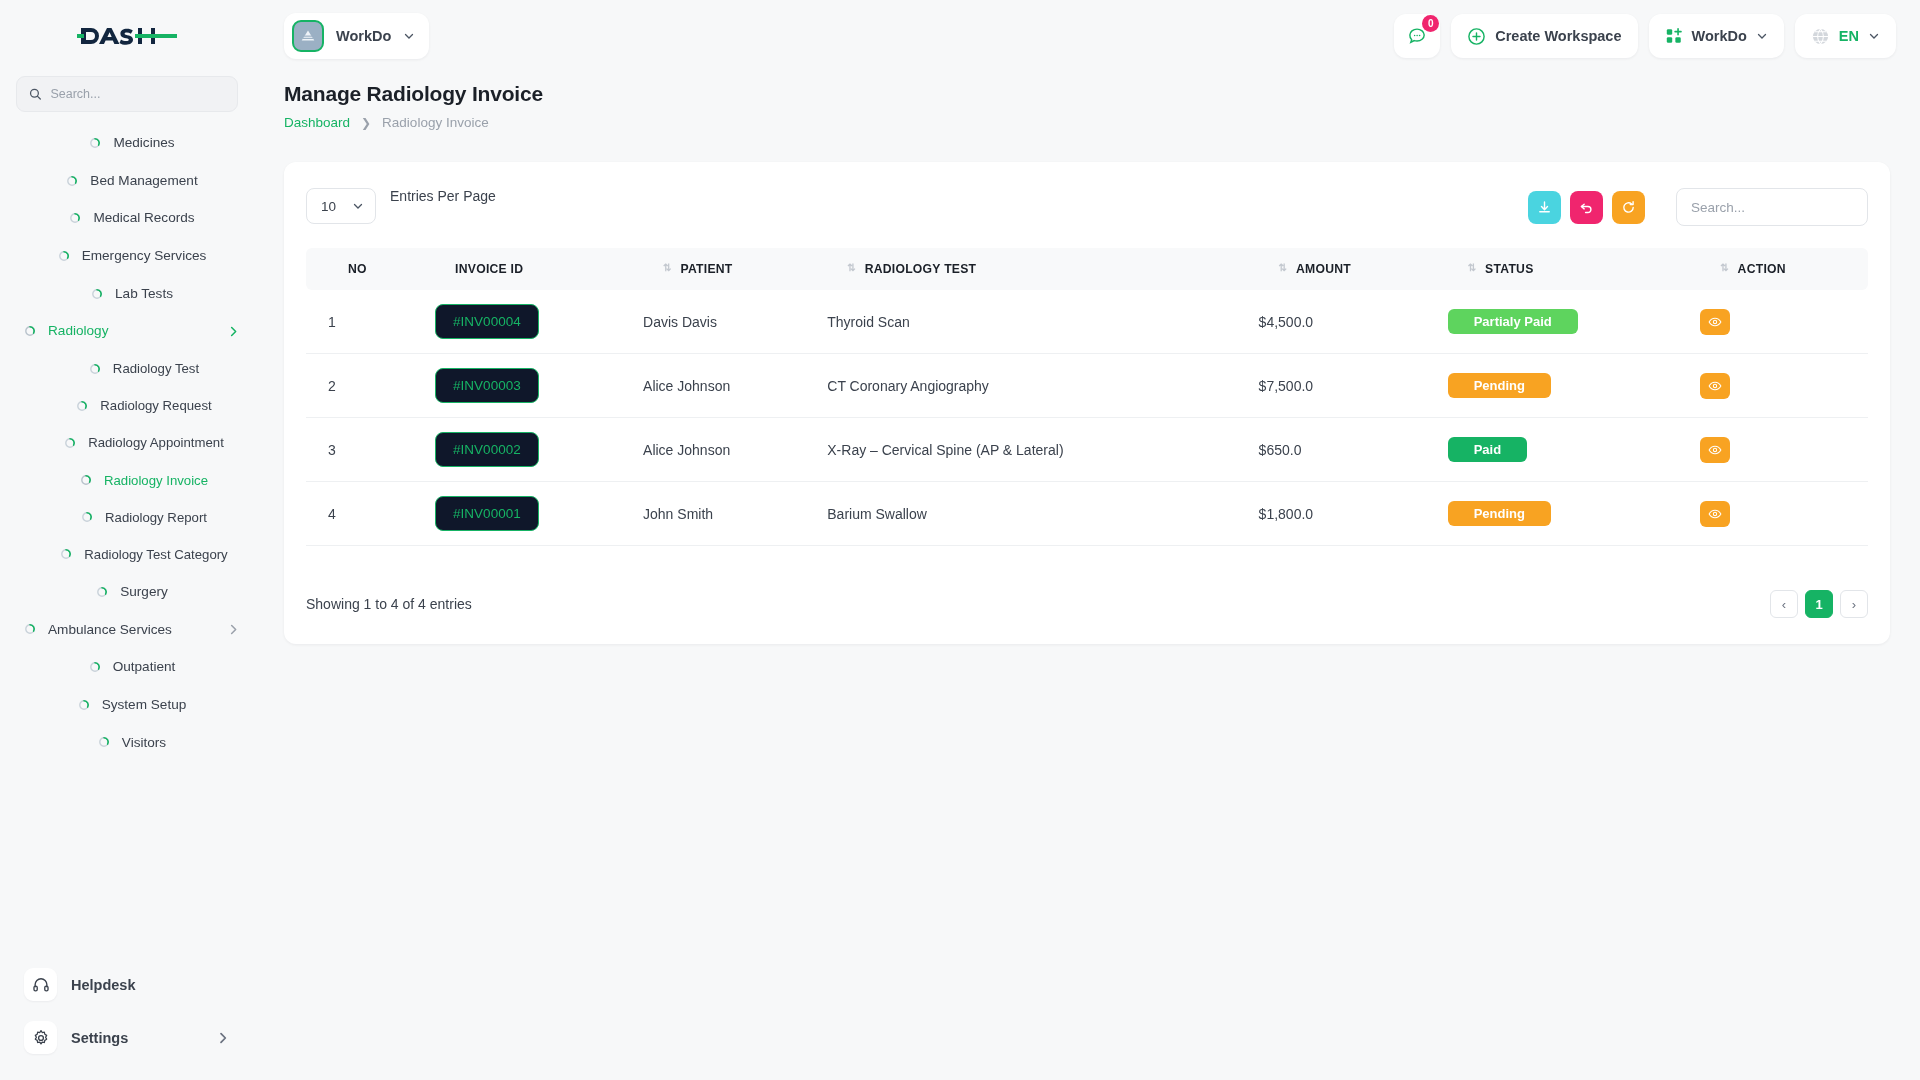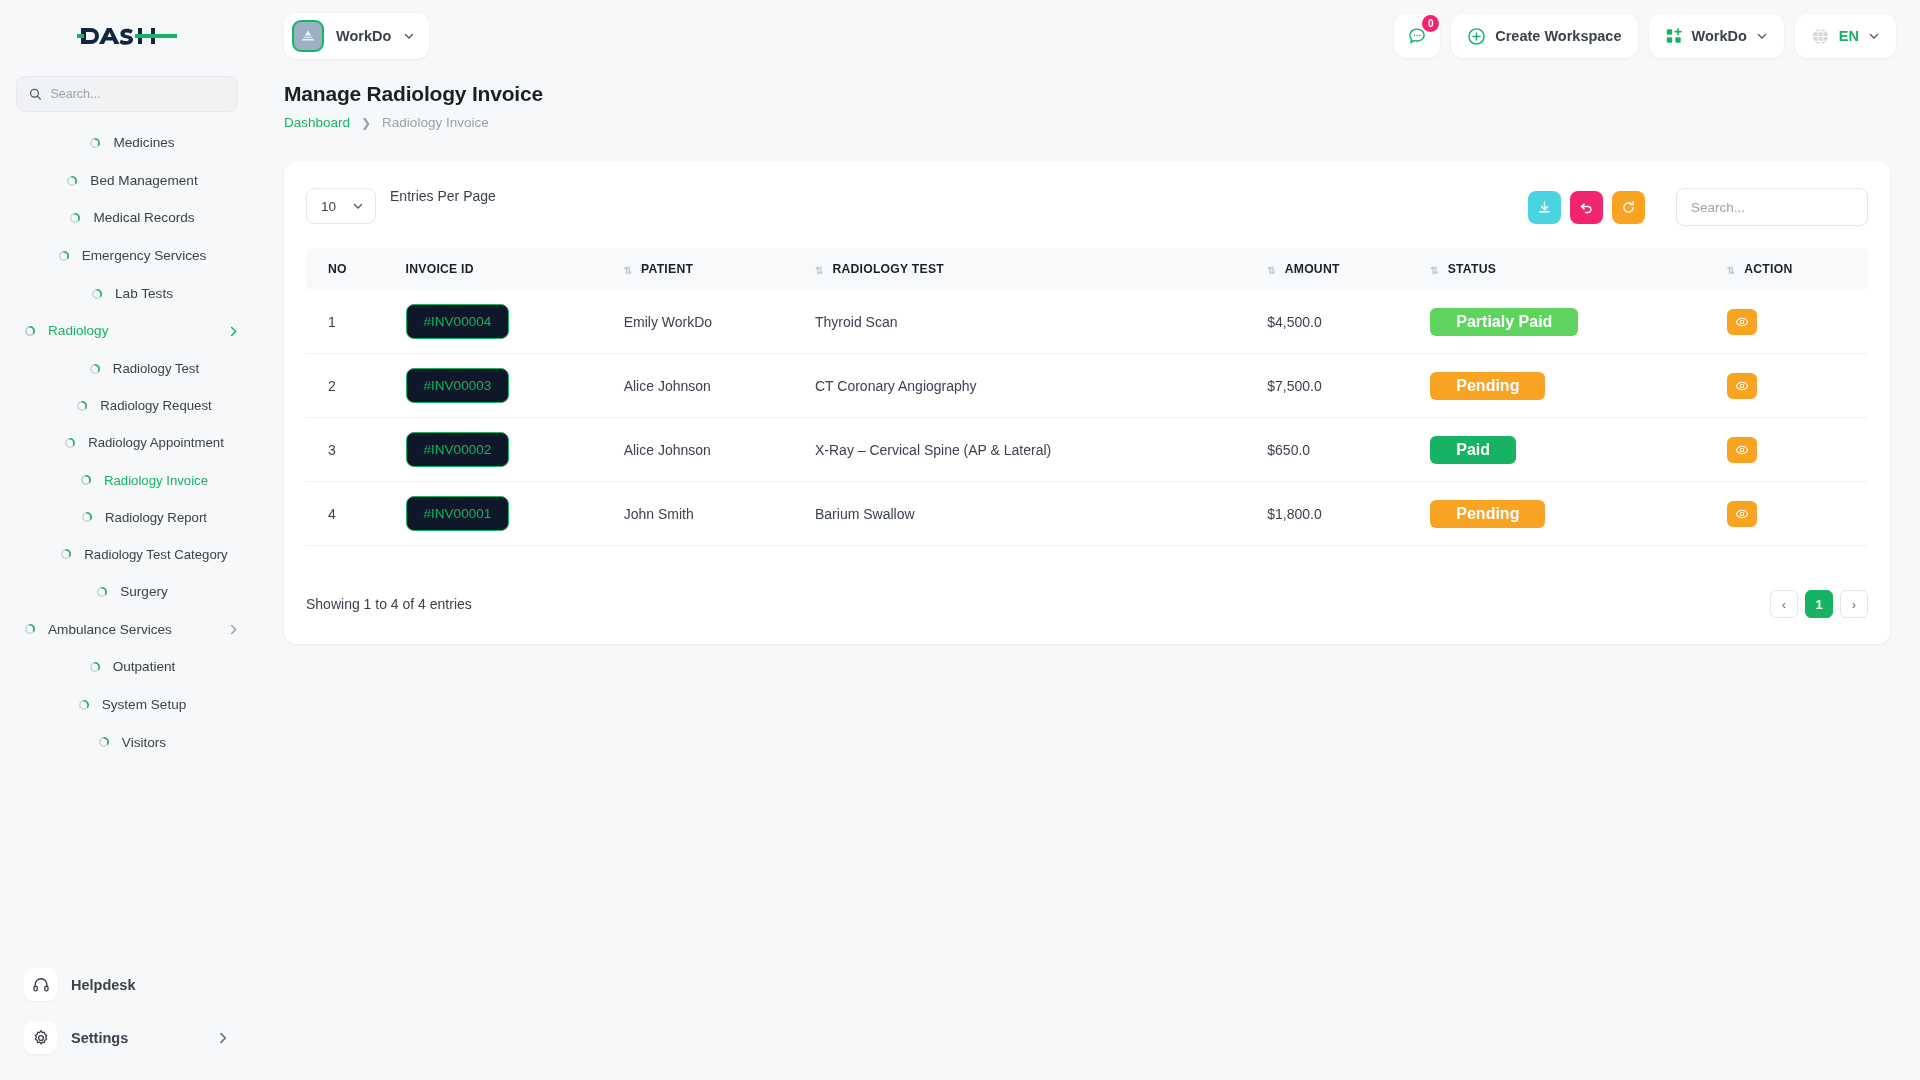--- a/index.html
+++ b/index.html
@@ -125,36 +125,36 @@
   .tbl-search input::placeholder { color: #9aa1ab; }
 
   table { width: 100%; border-collapse: collapse; margin-top: 22px; }
   thead th {
     background: #f8f9fa; text-align: left;
     font-size: 12.2px; font-weight: 700; color: #1b2028;
     letter-spacing: .25px; padding: 14px 10px; white-space: nowrap;
   }
   thead th:first-child { padding-left: 22px; border-radius: 6px 0 0 6px; }
   thead th:last-child { border-radius: 0 6px 6px 0; }
-  .th-inner { display: flex; align-items: flex-end; }
+  .th-inner { display: flex; align-items: flex-start; margin-left: 20px; }
   .sort-ic { color: #c3c8cf; font-size: 10px; margin-right: 10px; letter-spacing: -1px; }
   tbody td {
     padding: 14px 10px; font-size: 14px; color: #3b424d;
     border-bottom: 1px solid #eef0f2; vertical-align: middle;
   }
   tbody tr:last-child td { border-bottom: 1px solid #eef0f2; }
   tbody td:first-child { padding-left: 22px; }
   .inv-chip {
     display: inline-flex; align-items: center; justify-content: center;
     border: 1px solid #16b364; color: #16b364; background: #0f172a;
     border-radius: 8px; padding: 9px 17px; font-size: 13.5px; cursor: pointer;
   }
   .badge {
     display: inline-flex; align-items: center; justify-content: center;
-    border-radius: 6px; padding: 5px 26px; font-size: 16px;
+    border-radius: 6px; padding: 5px 26px; font-size: 13px;
     color: #fff; font-weight: 600;
   }
   .eye-btn {
     width: 30px; height: 26px; border-radius: 6px; border: none;
     background: #f8a322; display: flex; align-items: center; justify-content: center;
     cursor: pointer;
   }
 
   .card-footer { display: flex; align-items: center; margin-top: 44px; }
   .showing { font-size: 14px; color: #3b424d; }
@@ -502,21 +502,21 @@
                   <span class="sort-ic">⇅</span>
                   <span>ACTION</span>
                 </div>
               </th>
             </tr>
         </thead>
         <tbody id="tbody">
             <tr>
               <td>1</td>
      <td><span class="inv-chip">#INV00004</span></td>
-     <td>Emily WorkDo</td>
+     <td>Davis Davis</td>
      <td>Thyroid Scan</td>
      <td>$4,500.0</td>
      <td><span class="badge" style="background:#5ed45e">Partialy Paid</span></td>
      <td>
                 <button class="eye-btn">
                   <svg width="14" height="14" viewBox="0 0 16 16">
   <path d="M1.3 8 S3.7 3.7 8 3.7 S14.7 8 14.7 8 S12.3 12.3 8 12.3 S1.3 8 1.3 8 z" stroke="#fff" stroke-width="1.2" fill="none"></path>
   <circle cx="8" cy="8" r="1.9" stroke="#fff" stroke-width="1.2" fill="none"></circle>
 </svg>
                 </button>

